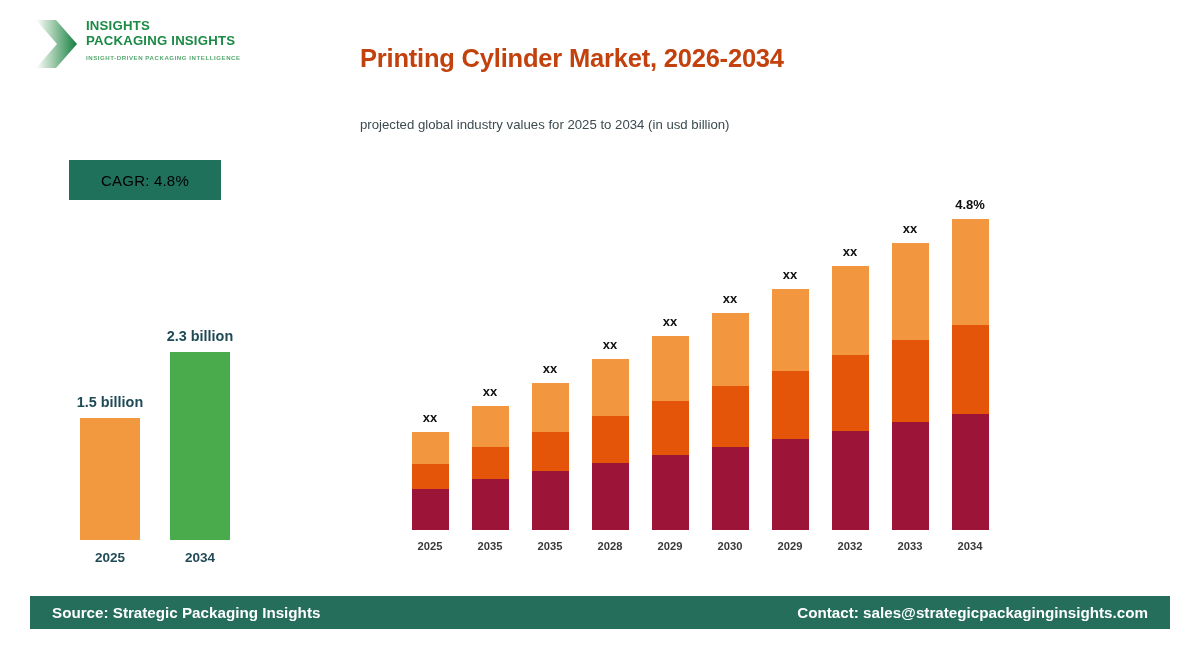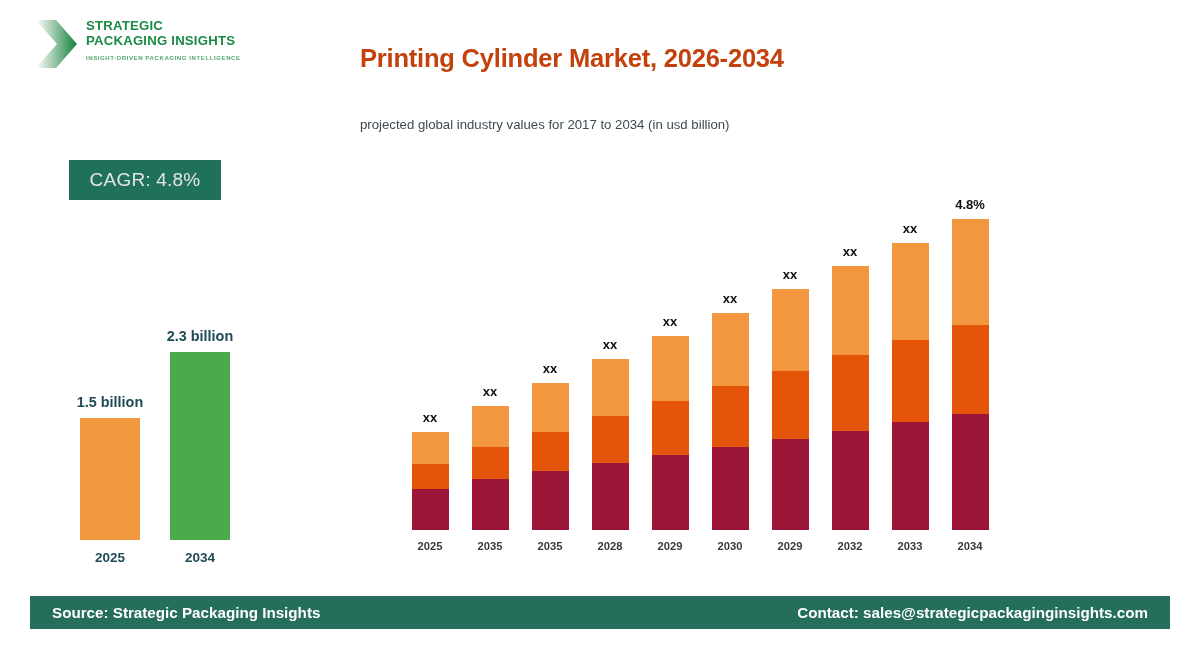--- a/index.html
+++ b/index.html
@@ -35,21 +35,21 @@
     font-size: 13.2px; color: #3c4b50; white-space: nowrap;
   }
 
   
   #cagr-badge {
     position: absolute; left: 69px; top: 160px;
     width: 152px; height: 40px;
     background: #20715c;
     display: flex; align-items: center; justify-content: center;
   }
-  #cagr-badge span { color: #e5e5e5; font-size: 19px; letter-spacing: 0.2px; }
+  #cagr-badge span { color: #000000; font-size: 15px; letter-spacing: 0.2px; }
 
   
   #mini-chart { position: absolute; left: 50px; top: 300px; width: 250px; height: 270px; }
   .mini-bar { position: absolute; bottom: 30px; width: 60px; }
   .mini-label {
     position: absolute; width: 100px; text-align: center;
     font-size: 14.4px; font-weight: bold; color: #1f4a56;
     white-space: nowrap;
   }
   .mini-year {
@@ -104,28 +104,28 @@
           <linearGradient id="chevGrad" x1="0" y1="0" x2="1" y2="0">
             <stop offset="0%" stop-color="#ffffff"></stop>
             <stop offset="38%" stop-color="#a9cfb4"></stop>
             <stop offset="100%" stop-color="#12803e"></stop>
           </linearGradient>
         </defs>
         <path d="M2,2 L22,2 L43,26 L22,50 L2,50 L23,26 Z" fill="url(#chevGrad)"></path>
       </svg>
     </div>
     <div id="logo-text">
-      <div class="logo-line">STRATEGIC</div>
+      <div class="logo-line">INSIGHTS</div>
       <div class="logo-line">PACKAGING INSIGHTS</div>
       <div id="logo-tag">INSIGHT-DRIVEN PACKAGING INTELLIGENCE</div>
     </div>
   </div>
 
   <div id="title">Printing Cylinder Market, 2026-2034</div>
-  <div id="subtitle">projected global industry values for 2017 to 2034 (in usd billion)</div>
+  <div id="subtitle">projected global industry values for 2025 to 2034 (in usd billion)</div>
 
   <div id="cagr-badge">
     <span>CAGR: 4.8%</span>
   </div>
 
   <div id="mini-chart">
       <div class="mini-bar" style="left: 30px; height: 122.353px; background: rgb(242, 152, 63);"></div>
       <div class="mini-label" style="left: 10px; bottom: 160.353px;">1.5 billion</div>
       <div class="mini-year" style="left: 10px;">2025</div>
       <div class="mini-bar" style="left: 120px; height: 187.608px; background: rgb(73, 171, 76);"></div>

